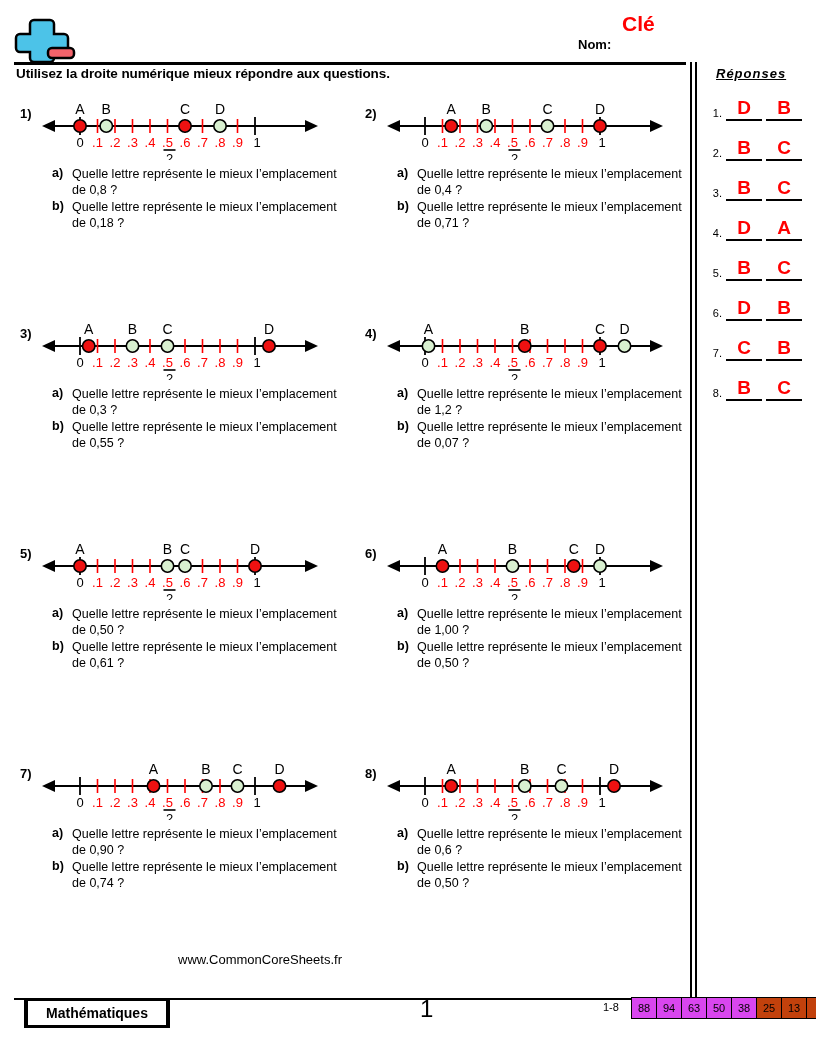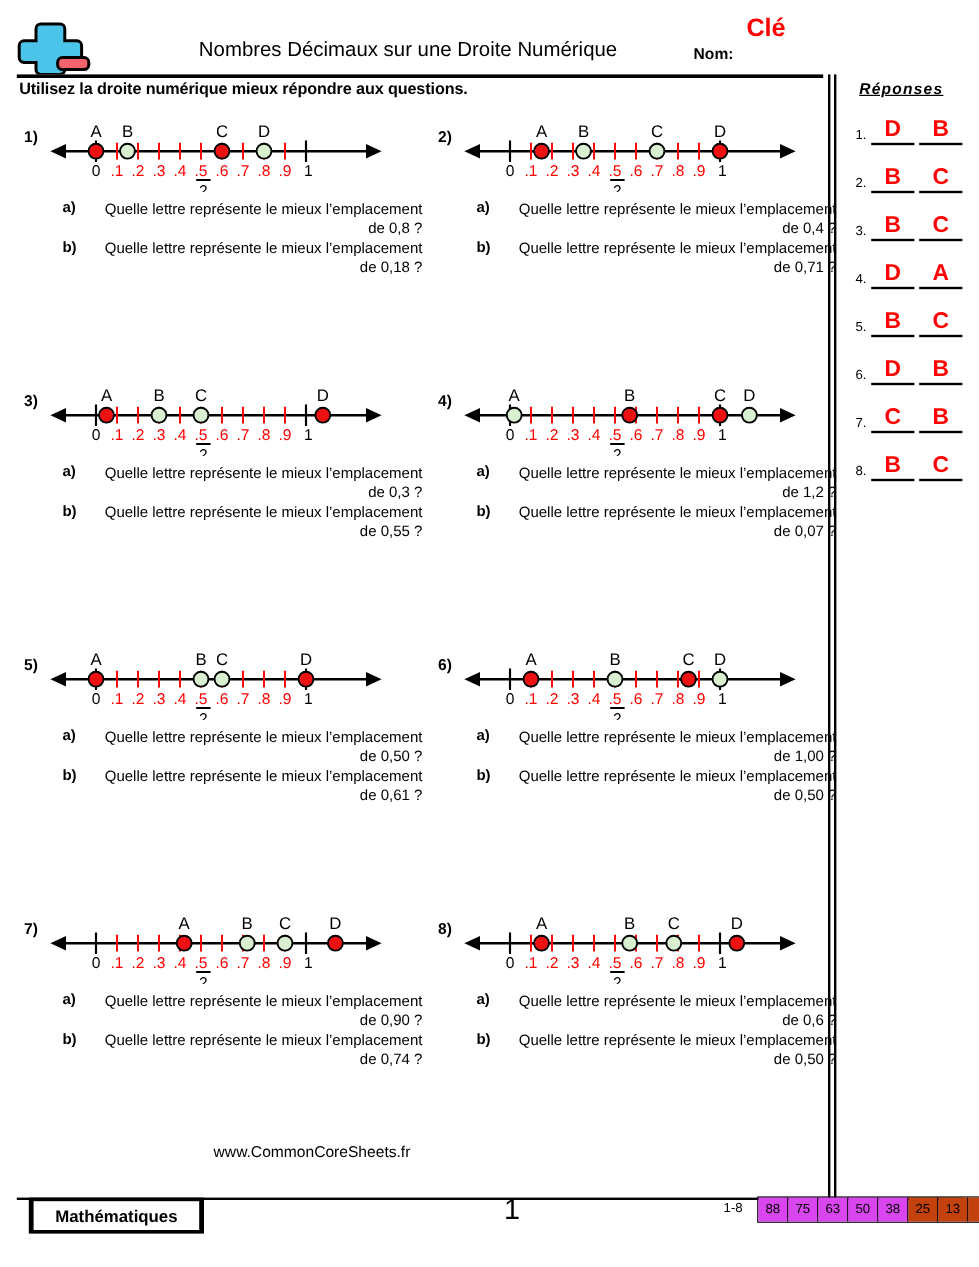--- a/index.html
+++ b/index.html
@@ -62,21 +62,21 @@
     font-size: 13px; font-weight: bold;
   }
 
   
   .numline { position: absolute; left: 30px; top: 0; width: 300px; height: 62px; }
 
   
   .questions { position: absolute; left: 42px; top: 68px; width: 300px; }
   .q-row { display: flex; margin-bottom: 1px; }
   .q-letter { font-size: 12.5px; font-weight: bold; width: 20px; flex: none; }
-  .q-text { font-size: 12.5px; line-height: 16px; text-align: right; }
+  .q-text { font-size: 12.5px; line-height: 16px; }
 
   
   #footer-rule { position: absolute; left: 14px; top: 998px; width: 788px; height: 2px; background: #000; }
   #badge {
     position: absolute; left: 24px; top: 998px; width: 146px; height: 30px;
     background: #000; display: flex; align-items: center; justify-content: center;
   }
   #badge-inner {
     width: 138px; height: 24px; background: #fff; border-radius: 0;
     display: flex; align-items: center; justify-content: center;
@@ -95,21 +95,20 @@
   .scale-cell.hi { background: #c2410c; }
 </style>
 </head>
 <body>
 
 <div id="header">
   <svg id="logo" viewBox="0 0 62 46">
     <path d="M20 4 h16 a4 4 0 0 1 4 4 v10 h10 a4 4 0 0 1 4 4 v10 a4 4 0 0 1 -4 4 h-10 v6 a4 4 0 0 1 -4 4 h-16 a4 4 0 0 1 -4 -4 v-6 h-10 a4 4 0 0 1 -4 -4 v-10 a4 4 0 0 1 4 -4 h10 v-10 a4 4 0 0 1 4 -4 z" fill="#4cc3e8" stroke="#000" stroke-width="2.5"></path>
     <rect x="34" y="32" width="26" height="10" rx="4" fill="#f2636b" stroke="#000" stroke-width="2.5"></rect>
   </svg>
-  <div id="title">Nombres Décimaux sur une Droite Numérique</div>
   <div id="nom-label">Nom:</div>
   <div id="nom-value">Clé</div>
   <div id="header-rule"></div>
 </div>
 
 <div id="instructions">Utilisez la droite numérique mieux répondre aux questions.</div>
 
 <div id="divider-a"></div>
 <div id="divider-b"></div>
 
@@ -564,20 +563,20 @@
 
 <div id="footer-rule"></div>
 <div id="badge">
   <div id="badge-inner">Mathématiques</div>
 </div>
 <div id="url">www.CommonCoreSheets.fr</div>
 <div id="pagenum">1</div>
 <div id="scale-label">1-8</div>
 <div id="scale">
     <div class="scale-cell">88</div>
-    <div class="scale-cell">75</div>
+    <div class="scale-cell">94</div>
     <div class="scale-cell">63</div>
     <div class="scale-cell">50</div>
     <div class="scale-cell">38</div>
     <div class="scale-cell hi">25</div>
     <div class="scale-cell hi">13</div>
     <div class="scale-cell hi">0</div>
   </div>
 
 </body></html>

